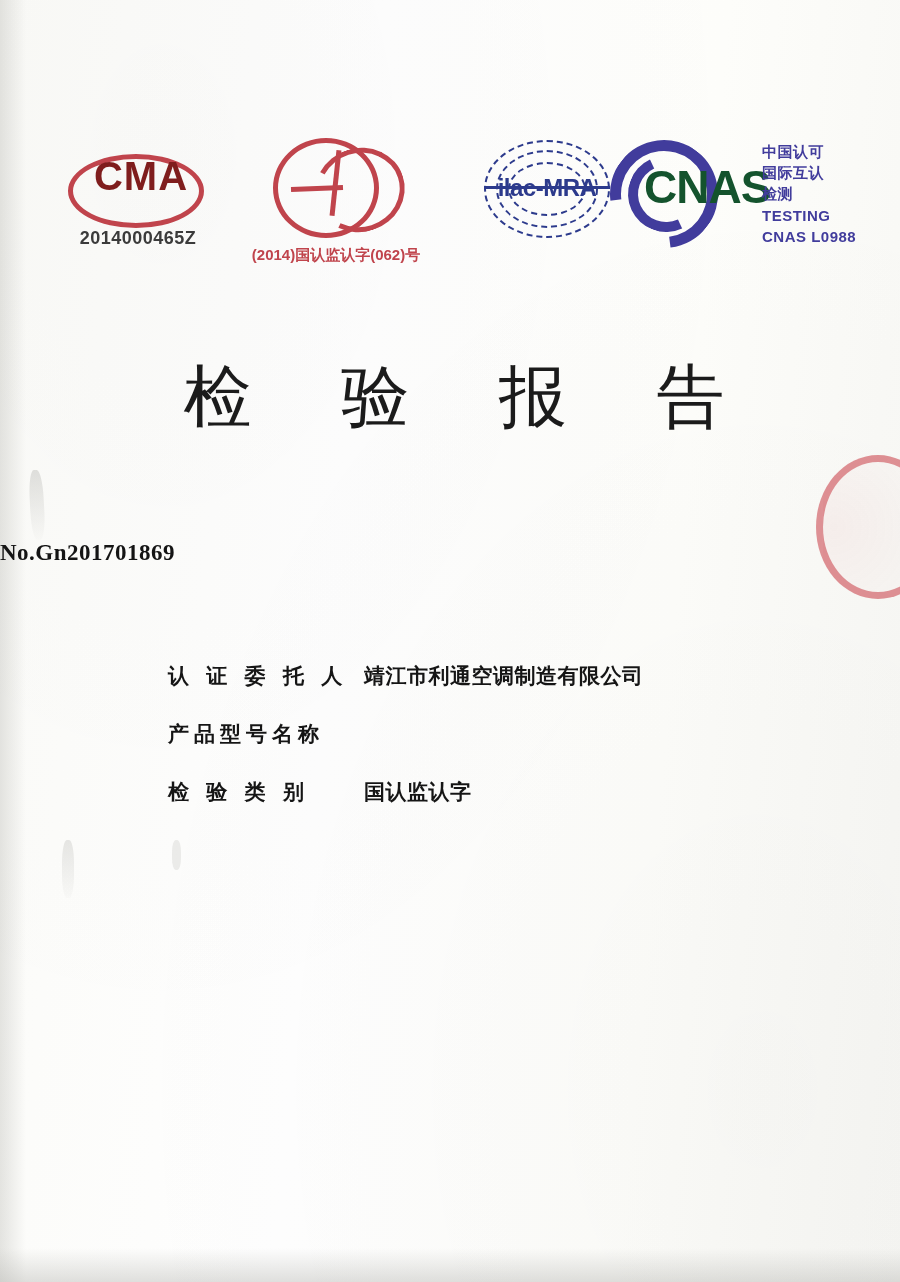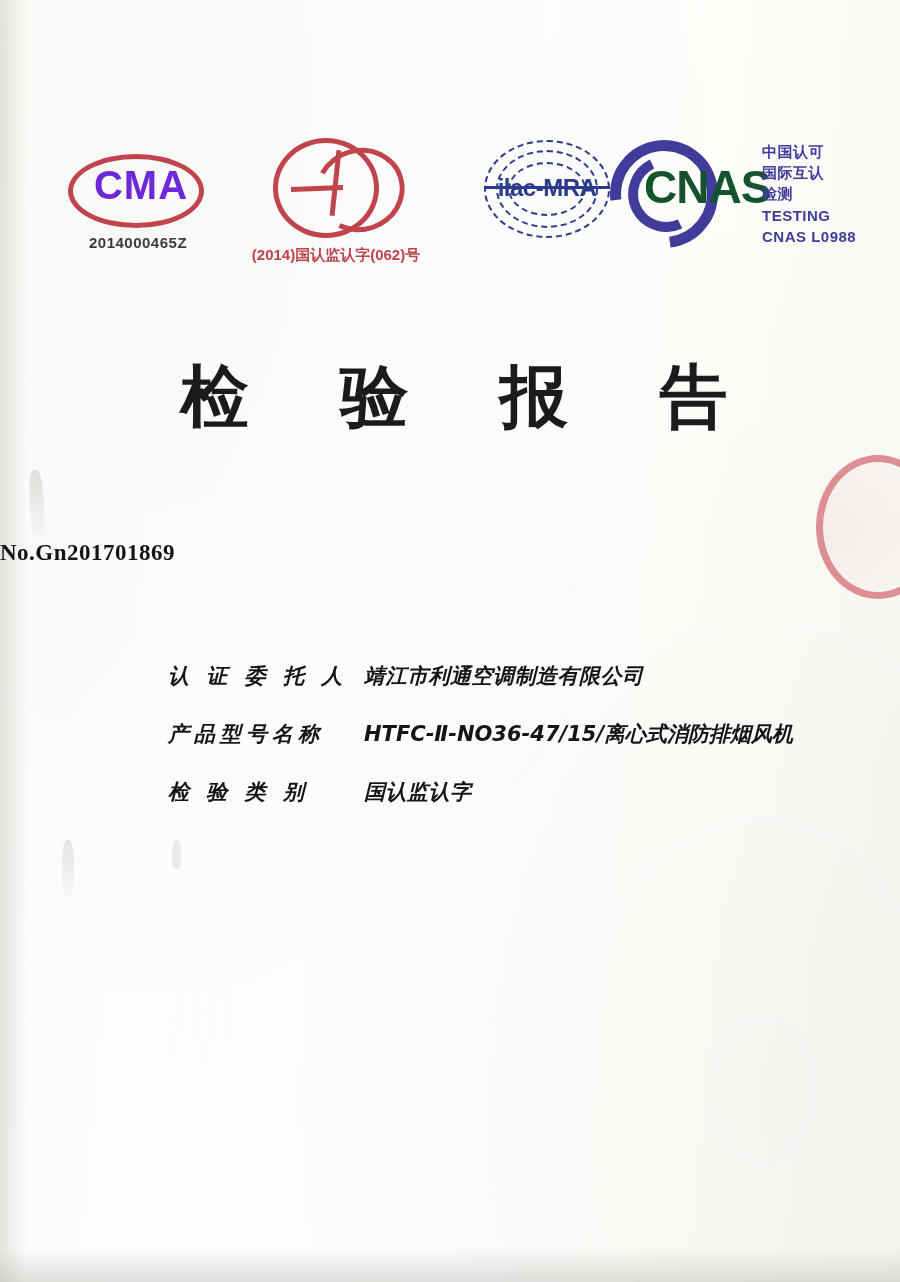--- a/index.html
+++ b/index.html
@@ -92,33 +92,33 @@
   }
   .cma-ellipse {
     position: absolute;
     left: 0; top: 0;
     width: 126px; height: 64px;
     border: 5px solid #c0444c;
     border-radius: 50%;
   }
   .cma-text {
     position: absolute;
-    left: 10px; top: 9px;
+    left: 10px; top: 0;
     width: 126px;
     font-family: "Liberation Sans", sans-serif;
     font-weight: bold;
     font-size: 40px;
     letter-spacing: 1px;
-    color: #6d28d9;
+    color: #7f1d1d;
     line-height: 44px;
     text-align: center;
   }
   .cma-caption {
-    margin-top: 10px;
-    font-size: 15px;
+    margin-top: 4px;
+    font-size: 18px;
     font-weight: bold;
     color: #3b3b3b;
     letter-spacing: 0.5px;
   }
 
   
   .logo-cal { left: 236px; top: 8px; width: 200px; }
   .cal-mark {
     position: relative;
     width: 150px; height: 96px;
@@ -244,21 +244,21 @@
   }
   .cnas-lines .cn { font-family: "DejaVu Sans", sans-serif; font-size: 15px; }
 
   
   .doc-title {
     position: absolute;
     left: 0; right: 0;
     top: 352px;
     text-align: center;
     font-family: "DejaVu Sans", sans-serif;
-    font-weight: bold;
+    font-weight: normal;
     font-size: 68px;
     letter-spacing: 34px;
     text-indent: 34px;
     color: #1b1b1b;
     padding-left: 8px;
   }
 
   .doc-number {
     position: absolute;
     left: 0; right: 0;
@@ -275,21 +275,20 @@
   .fields {
     position: absolute;
     left: 168px;
     top: 662px;
     width: 660px;
   }
   .field-row {
     display: flex;
     align-items: center;
     margin-bottom: 30px;
-    font-style: italic;
   }
   .field-label {
     width: 196px;
     flex: 0 0 196px;
     font-family: "DejaVu Sans", sans-serif;
     font-weight: bold;
     font-size: 21px;
     color: #151515;
     letter-spacing: 5px;
   }
@@ -383,21 +382,20 @@
 
   <div class="doc-number">No.Gn201701869</div>
 
   <div class="fields">
     <div class="field-row">
       <div class="field-label">认 证 委 托 人</div>
       <div class="field-value">靖江市利通空调制造有限公司</div>
     </div>
     <div class="field-row">
       <div class="field-label">产品型号名称</div>
-      <div class="field-value mono-ish">HTFC-Ⅱ-NO36-47/15/离心式消防排烟风机</div>
     </div>
     <div class="field-row">
       <div class="field-label">检 验 类 别</div>
       <div class="field-value">国认监认字</div>
     </div>
   </div>
 
 
 </div>
 

